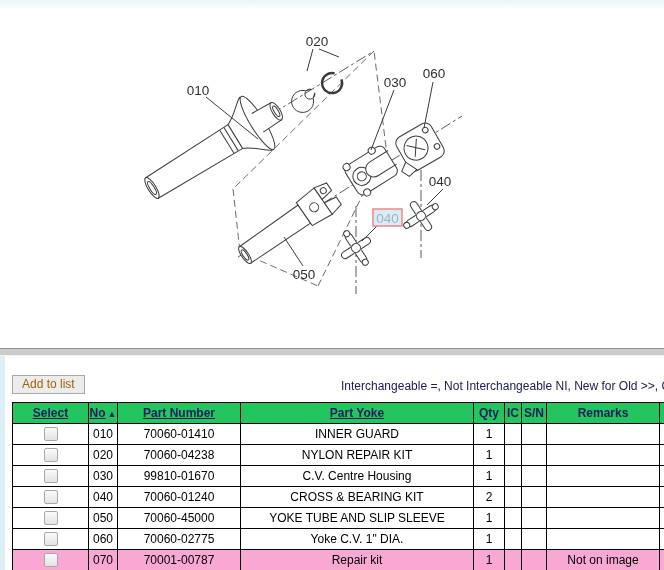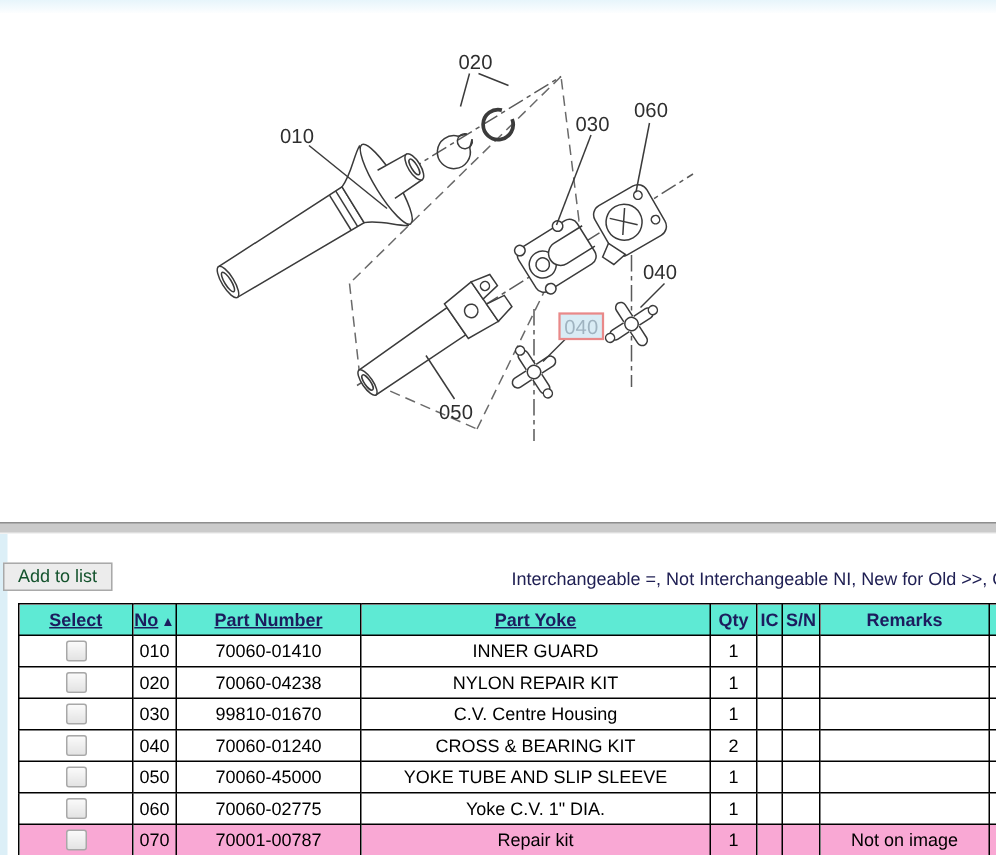--- a/index.html
+++ b/index.html
@@ -12,33 +12,33 @@
     background:linear-gradient(#e7f5fb,#fdfeff);
   }
   .diagram-wrap{position:absolute;left:0;top:9px;width:664px;height:339px;background:#fff;}
   svg text.plabel{font-family:"Liberation Sans",sans-serif;font-size:13.5px;fill:#2e2e2e;}
   .splitter{
     position:absolute;left:0;top:348px;width:664px;height:6px;
     background:#cbcbcb;border-top:1px solid #8e8e8e;border-bottom:1px solid #f2f2f2;
   }
   .left-strip{position:absolute;left:0;top:356px;width:5px;height:214px;background:#dceff7;}
   .add-btn{
-    position:absolute;left:2px;top:375px;height:19px;line-height:17px;
-    padding:0 9px;font-size:12px;color:#14532d;background:#ececec;
+    position:absolute;left:12px;top:375px;height:19px;line-height:17px;
+    padding:0 9px;font-size:12px;color:#a16207;background:#ececec;
     border:1px solid #a9a9a9;border-radius:0;cursor:default;
   }
   .legend{
     position:absolute;left:341px;top:379px;font-size:12px;color:#202054;white-space:nowrap;
   }
   table.parts{
     position:absolute;left:12px;top:402px;border-collapse:collapse;table-layout:fixed;
     width:727px;font-size:12px;color:#000;background:#fff;
   }
   table.parts th,table.parts td{border:1px solid #000;padding:0;overflow:hidden;white-space:nowrap;}
-  table.parts th{height:20px;background:#5eead4;color:#1c1c5e;font-weight:bold;text-align:center;margin-left:16px;}
+  table.parts th{height:20px;background:#22c55e;color:#1c1c5e;font-weight:bold;text-align:center;margin-left:16px;}
   table.parts td{height:20px;text-align:center;background:#fff;}
   table.parts th .u{text-decoration:underline;}
   table.parts th .arrow{font-size:9px;text-decoration:none;margin-left:2px;}
   td.cell-name,td.cell-remarks{text-align:left;padding-left:5px;}
   tr.hl td{background:#f9a8d4;}
   .cb{
     width:12px;height:12px;margin:0 auto;border:1px solid #a8a8a8;border-radius:2px;
     background:linear-gradient(#fafafa,#e3e3e3);
   }
 </style>

